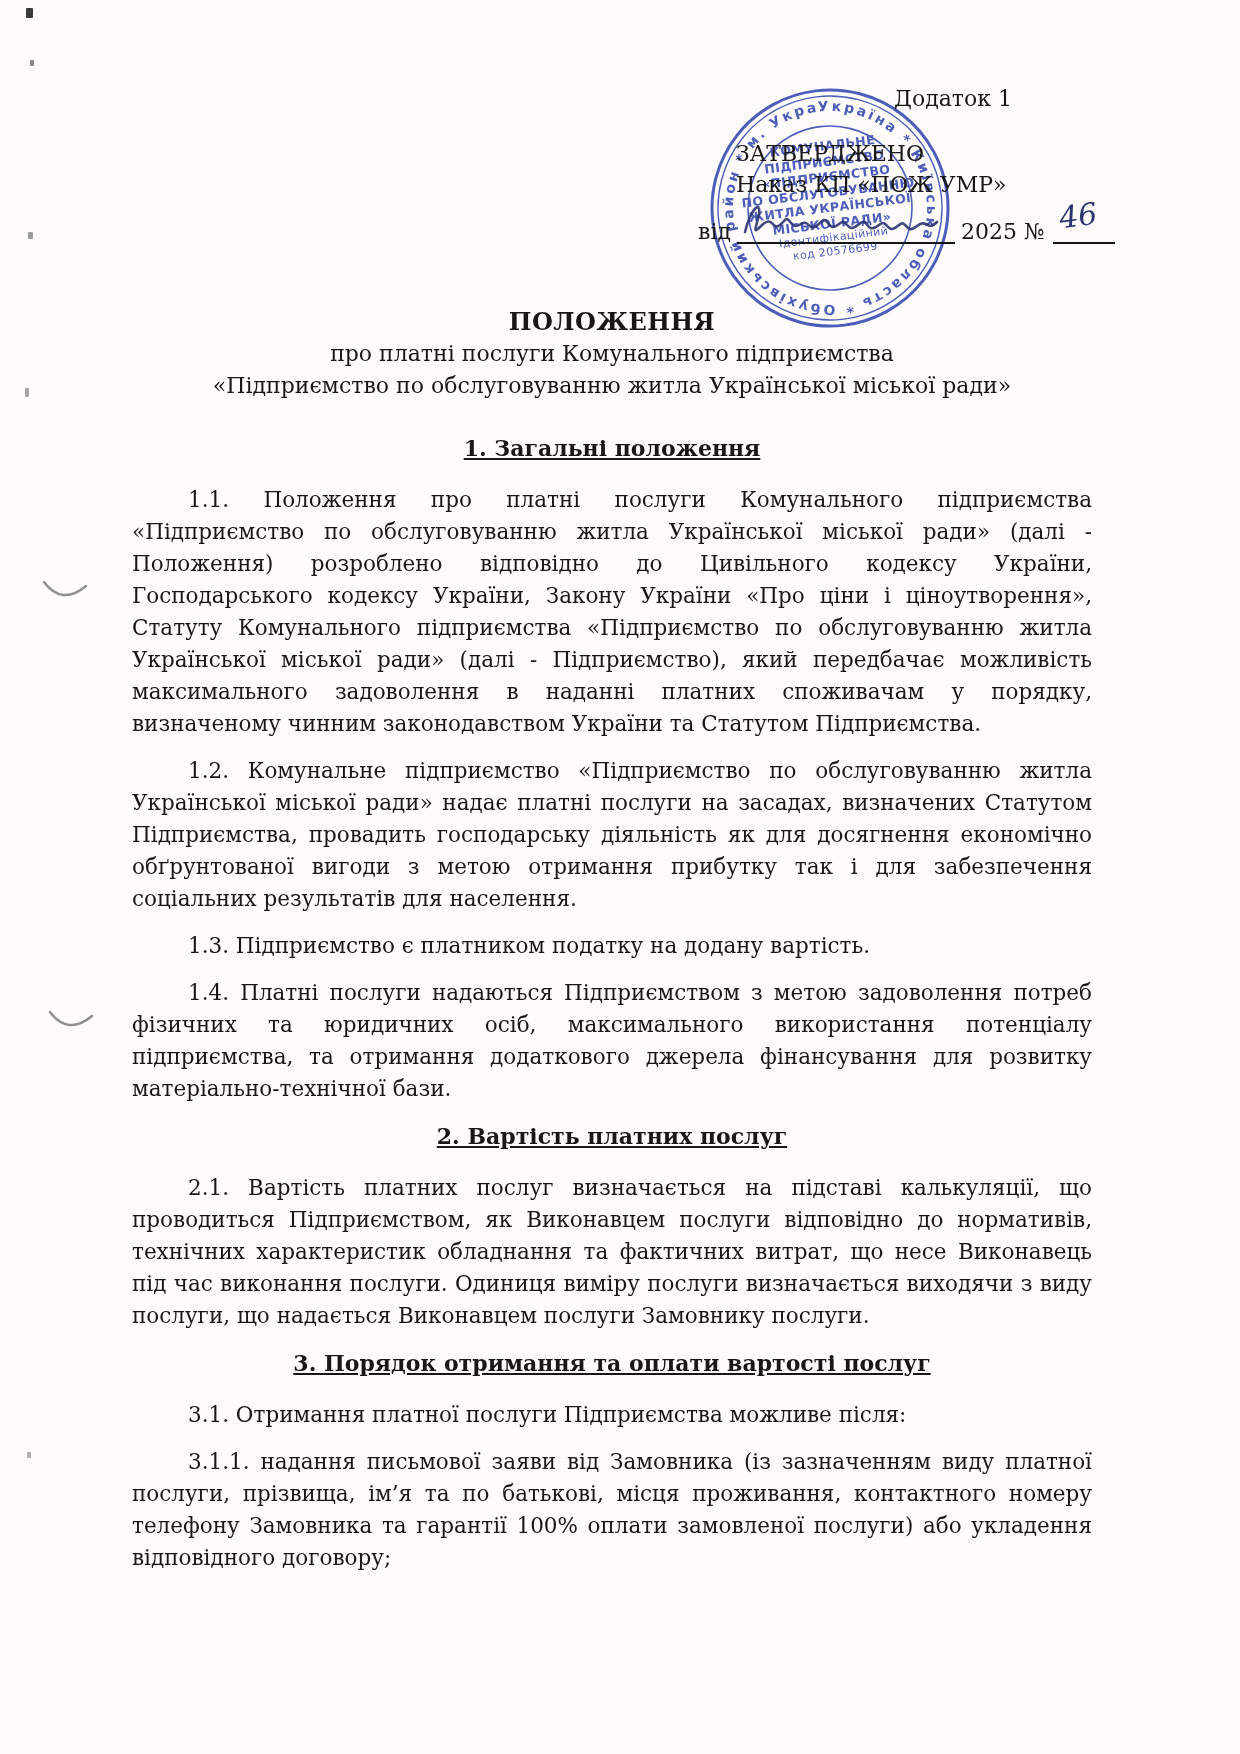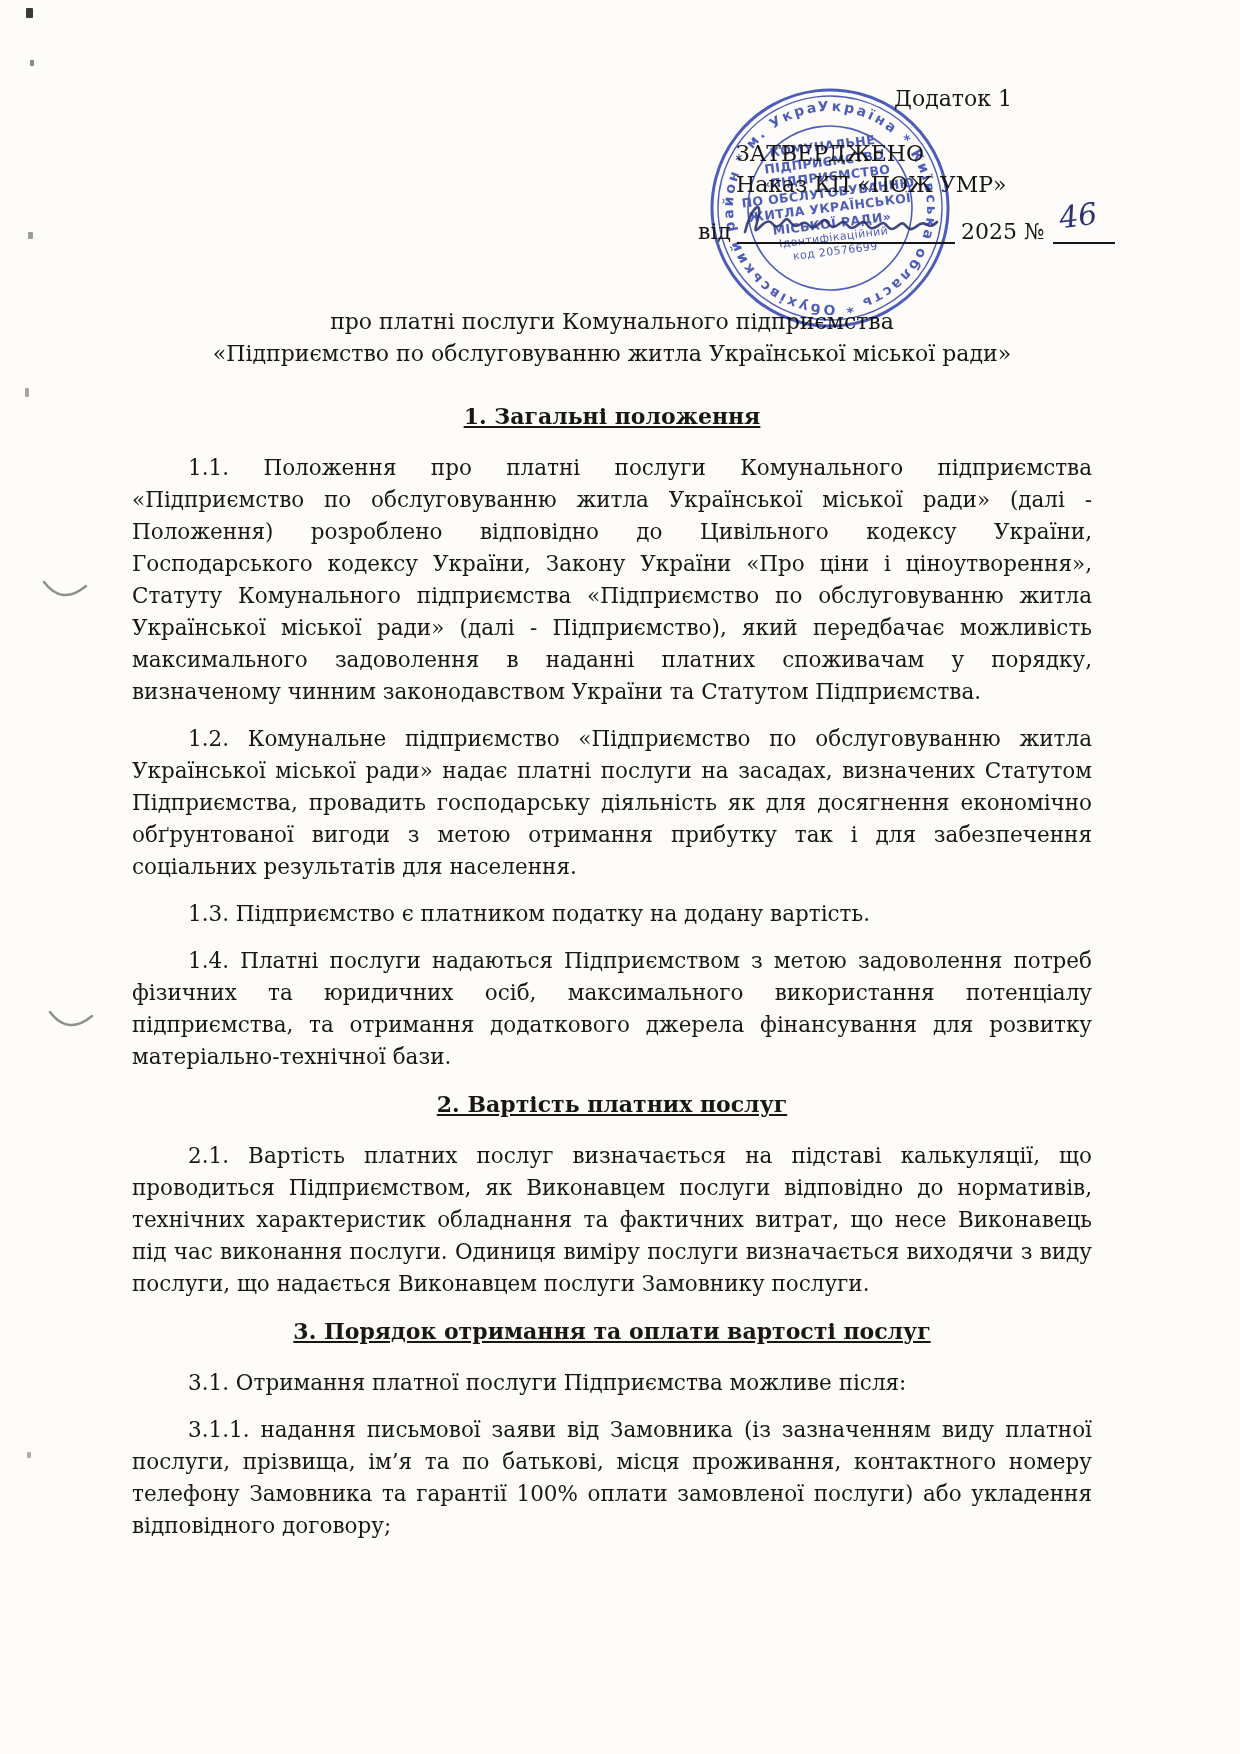--- a/index.html
+++ b/index.html
@@ -149,20 +149,21 @@
     </span>
     <span class="word">2025 №</span>
     <span class="num-blank">
       <span class="hand-number">46</span>
     </span>
   </div>
 
   <div class="doc-body">
 
     <div class="title">
+      <div class="t1">ПОЛОЖЕННЯ</div>
       <div class="t2">про платні послуги Комунального підприємства</div>
       <div class="t3">«Підприємство по обслуговуванню житла Української міської ради»</div>
     </div>
 
     <div class="section-heading first-heading">1. Загальні положення</div>
     <p class="para">1.1. Положення про платні послуги Комунального підприємства «Підприємство по обслуговуванню житла Української міської ради» (далі - Положення) розроблено відповідно до Цивільного кодексу України, Господарського кодексу України, Закону України «Про ціни і ціноутворення», Статуту Комунального підприємства «Підприємство по обслуговуванню житла Української міської ради» (далі - Підприємство), який передбачає можливість максимального задоволення в наданні платних споживачам у порядку, визначеному чинним законодавством України та Статутом Підприємства.</p>
     <p class="para">1.2. Комунальне підприємство «Підприємство по обслуговуванню житла Української міської ради» надає платні послуги на засадах, визначених Статутом Підприємства, провадить господарську діяльність як для досягнення економічно обґрунтованої вигоди з метою отримання прибутку так і для забезпечення соціальних результатів для населення.</p>
     <p class="para">1.3. Підприємство є платником податку на додану вартість.</p>
     <p class="para">1.4. Платні послуги надаються Підприємством з метою задоволення потреб фізичних та юридичних осіб, максимального використання потенціалу підприємства, та отримання додаткового джерела фінансування для розвитку матеріально-технічної бази.</p>
 

